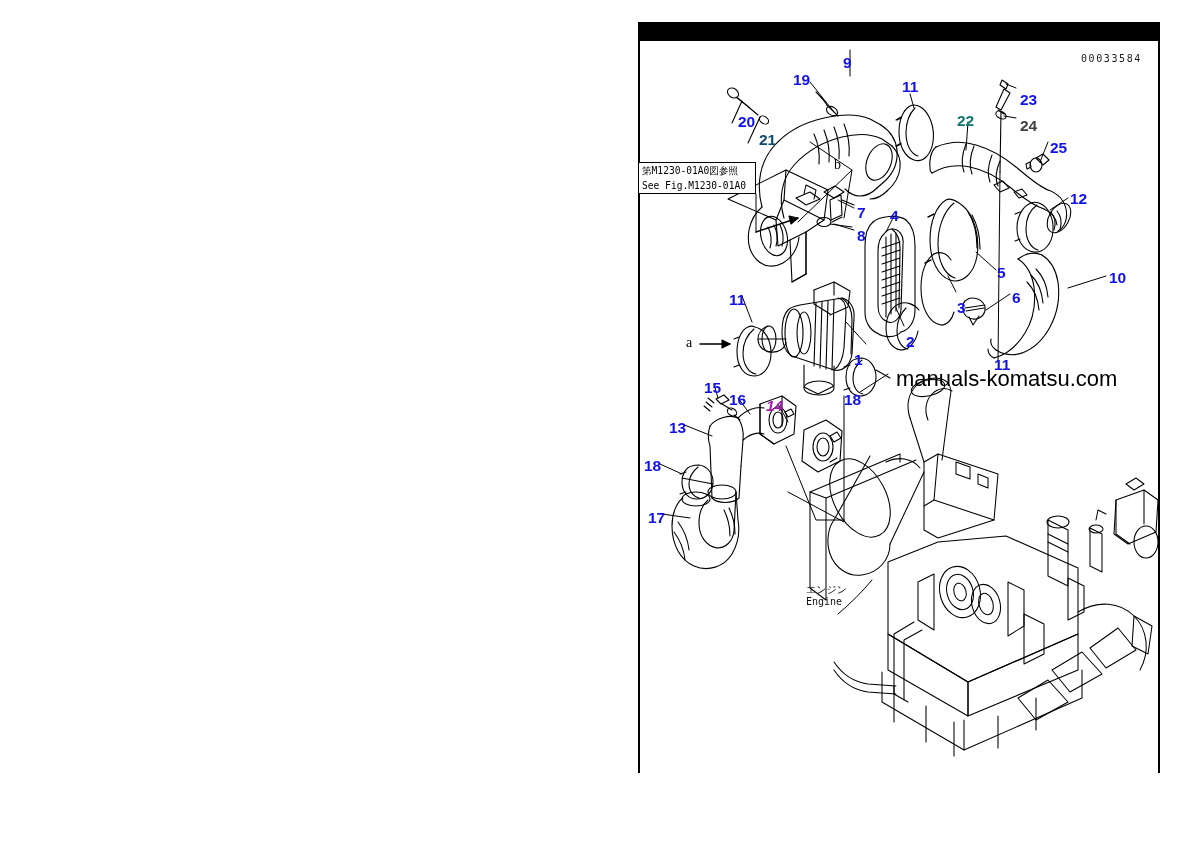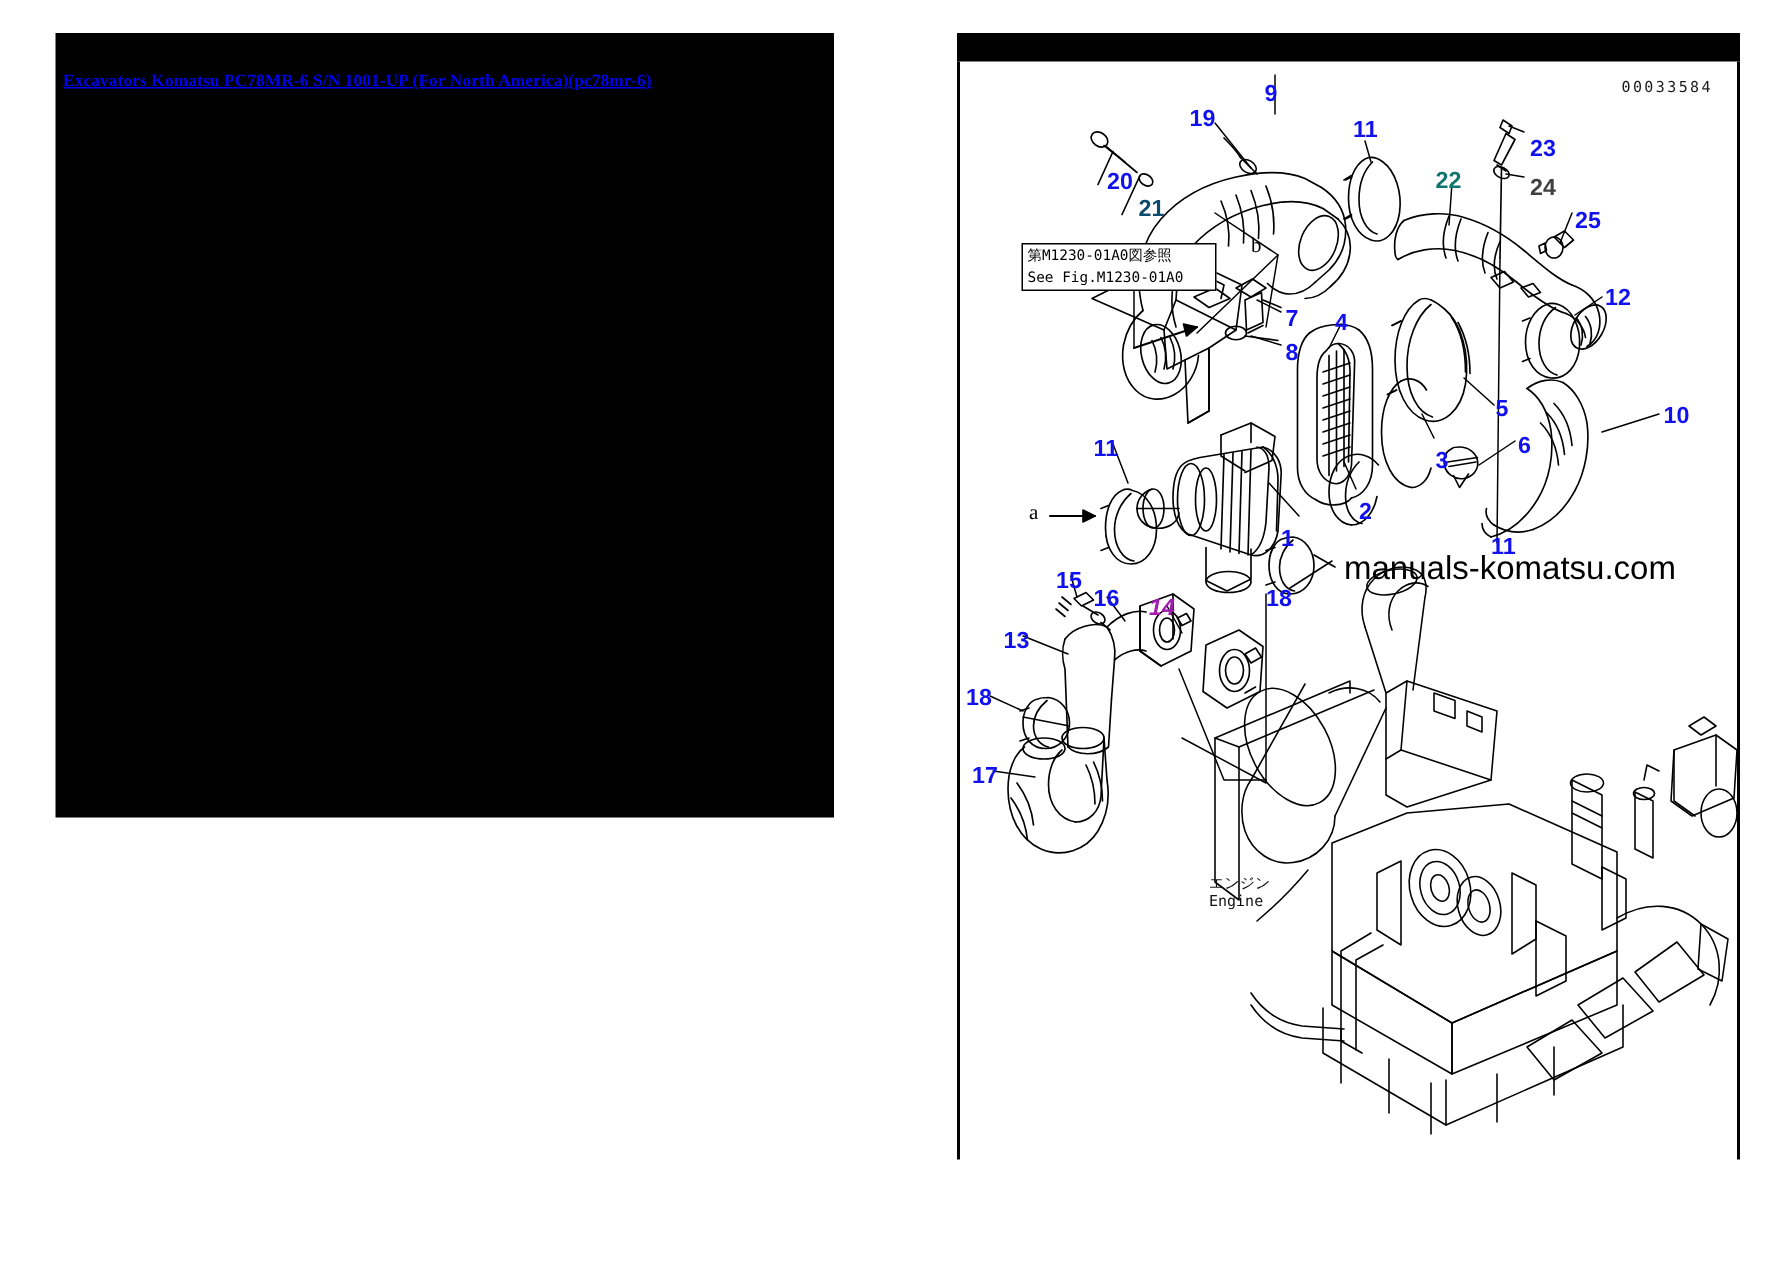--- a/index.html
+++ b/index.html
@@ -91,27 +91,26 @@
     font-family: "Liberation Sans", sans-serif;
     font-size: 22px;
     color: #000000;
     white-space: nowrap;
     z-index: 40;
   }
   #ref-box {
     position: absolute;
     left: 0px;
     top: 140px;
-    width: 130px;
+    width: 118px;
     height: 32px;
     border: 1.2px solid #000;
     background: #ffffff;
     z-index: 25;
     box-sizing: border-box;
-    margin-left: 43px;
   }
   #ref-box .ref-line {
     display: block;
     font-family: "DejaVu Sans Mono", monospace;
     font-size: 9.6px;
     line-height: 15px;
     color: #000;
     padding-left: 3px;
     white-space: nowrap;
   }
@@ -158,23 +157,20 @@
     width: 522px;
     height: 751px;
     pointer-events: none;
   }
 </style>
 </head>
 <body>
 
 <div id="page">
 
-  <div id="left-panel">
-    <a id="breadcrumb-link" href="#">Excavators Komatsu PC78MR-6 S/N 1001-UP (For North America)(pc78mr-6)</a>
-  </div>
 
   <div id="right-panel">
 
     <div id="diagram-topbar"></div>
     <div id="diagram-border-left"></div>
     <div id="diagram-border-right"></div>
 
     <div id="drawing-number">00033584</div>
 
     <svg class="art" viewBox="0 0 522 751">

